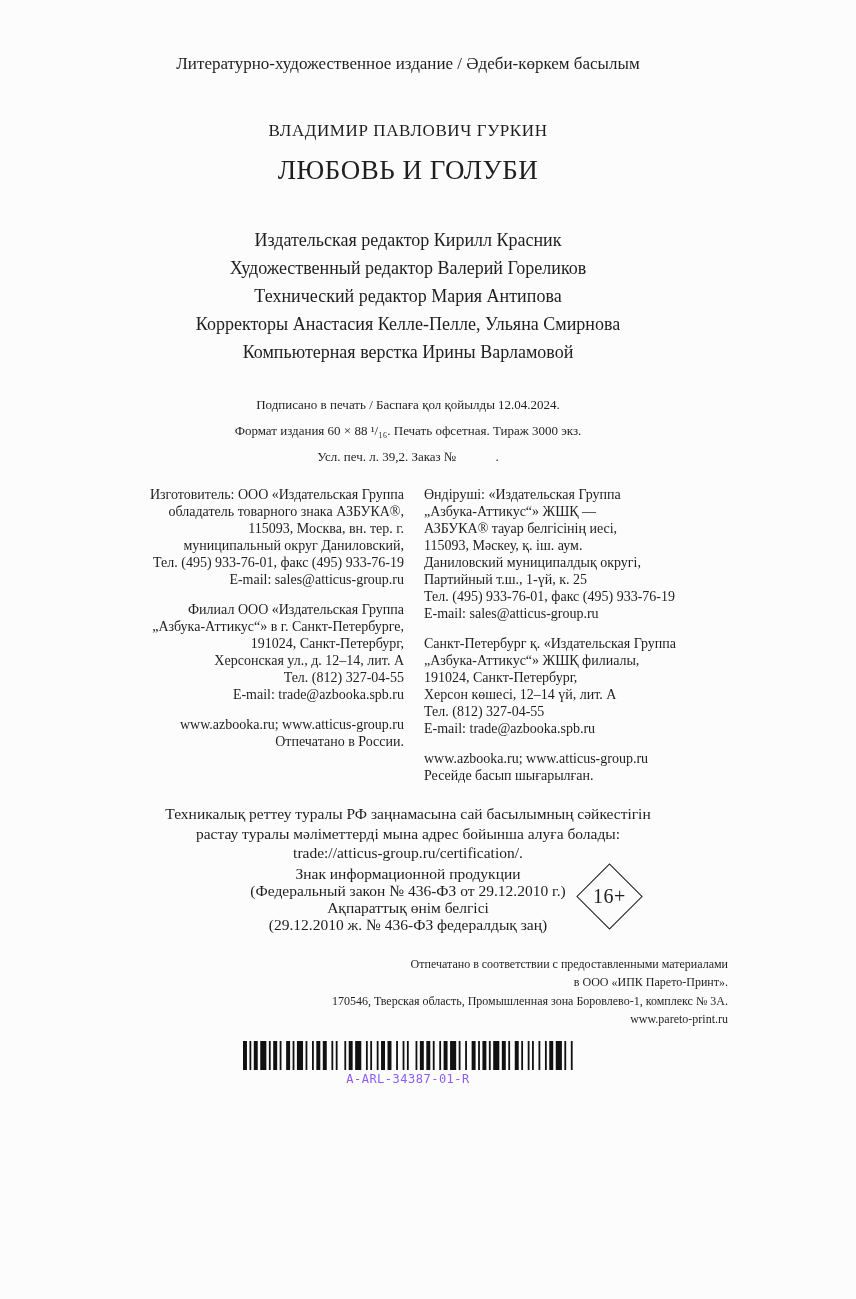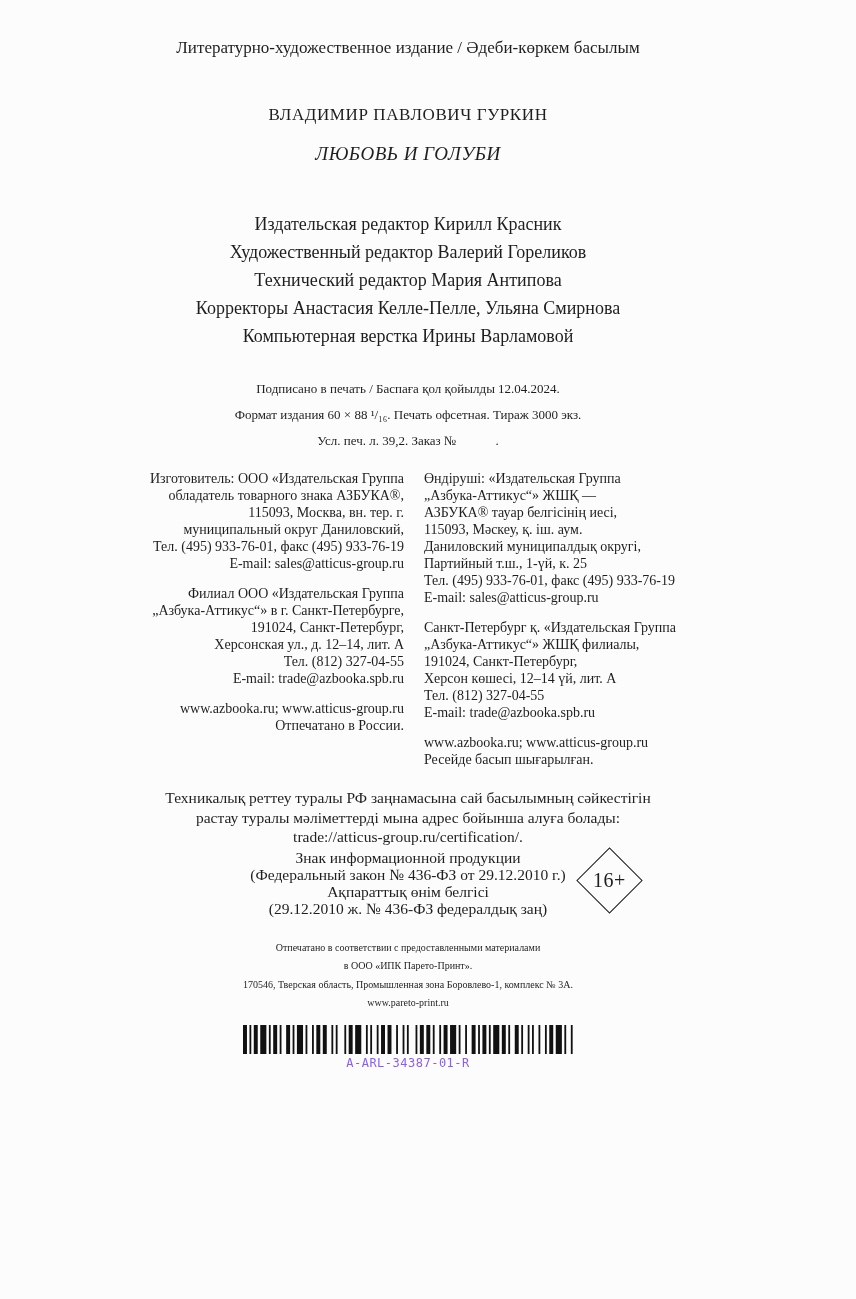--- a/index.html
+++ b/index.html
@@ -4,36 +4,35 @@
 <style>
   html, body { margin: 0; padding: 0; }
   body {
     width: 856px; height: 1299px;
     background: #fcfcfc;
     font-family: "Liberation Serif", "DejaVu Serif", serif;
     color: #1e1e1e;
     -webkit-font-smoothing: antialiased;
   }
   .page { position: relative; width: 856px; height: 1299px; overflow: hidden; }
-  .content { width: 640px; margin-left: 88px; padding-top: 38px; }
+  .content { width: 640px; margin-left: 88px; padding-top: 38px; margin-top: 16px; }
 
   .center { text-align: center; }
 
   .edition-type { font-size: 17px; line-height: 20px; }
 
   .author {
     margin-top: 46px;
     font-size: 17px; line-height: 22px;
     letter-spacing: 0.6px;
   }
   .title {
     margin-top: 10px;
-    font-size: 19px; line-height: 36px;
+    font-size: 27px; line-height: 36px;
     letter-spacing: 0.5px;
-    font-style: italic;
   }
 
   .credits { margin-top: 38px; font-size: 18px; line-height: 28px; }
 
   .print-info { margin-top: 26px; font-size: 13px; line-height: 26px; }
 
   .imprint {
     margin-top: 16px;
     display: grid;
     grid-template-columns: 316px 305px;
@@ -57,21 +56,21 @@
     box-sizing: border-box;
   }
   .diamond .diamond-label {
     position: absolute; inset: 0;
     display: flex; align-items: center; justify-content: center;
     transform: rotate(-45deg);
     font-size: 20px;
     letter-spacing: 0.5px;
   }
 
-  .printing { margin-top: 22px; font-size: 10px; line-height: 18.5px; }
+  .printing { margin-top: 22px; font-size: 12px; line-height: 18.5px; text-align: right; }
 
   .barcode-wrap { margin-top: 12px; width: 332px; margin-left: auto; margin-right: auto; text-align: center; }
   .barcode-bars { display: block; width: 330px; height: 29px; margin: 0 auto; }
   .barcode-label {
     margin-top: 2px;
     font-family: "DejaVu Sans Mono", monospace;
     font-size: 12px; line-height: 14px;
     letter-spacing: 0.5px;
     color: #8b5cf6;
   }

